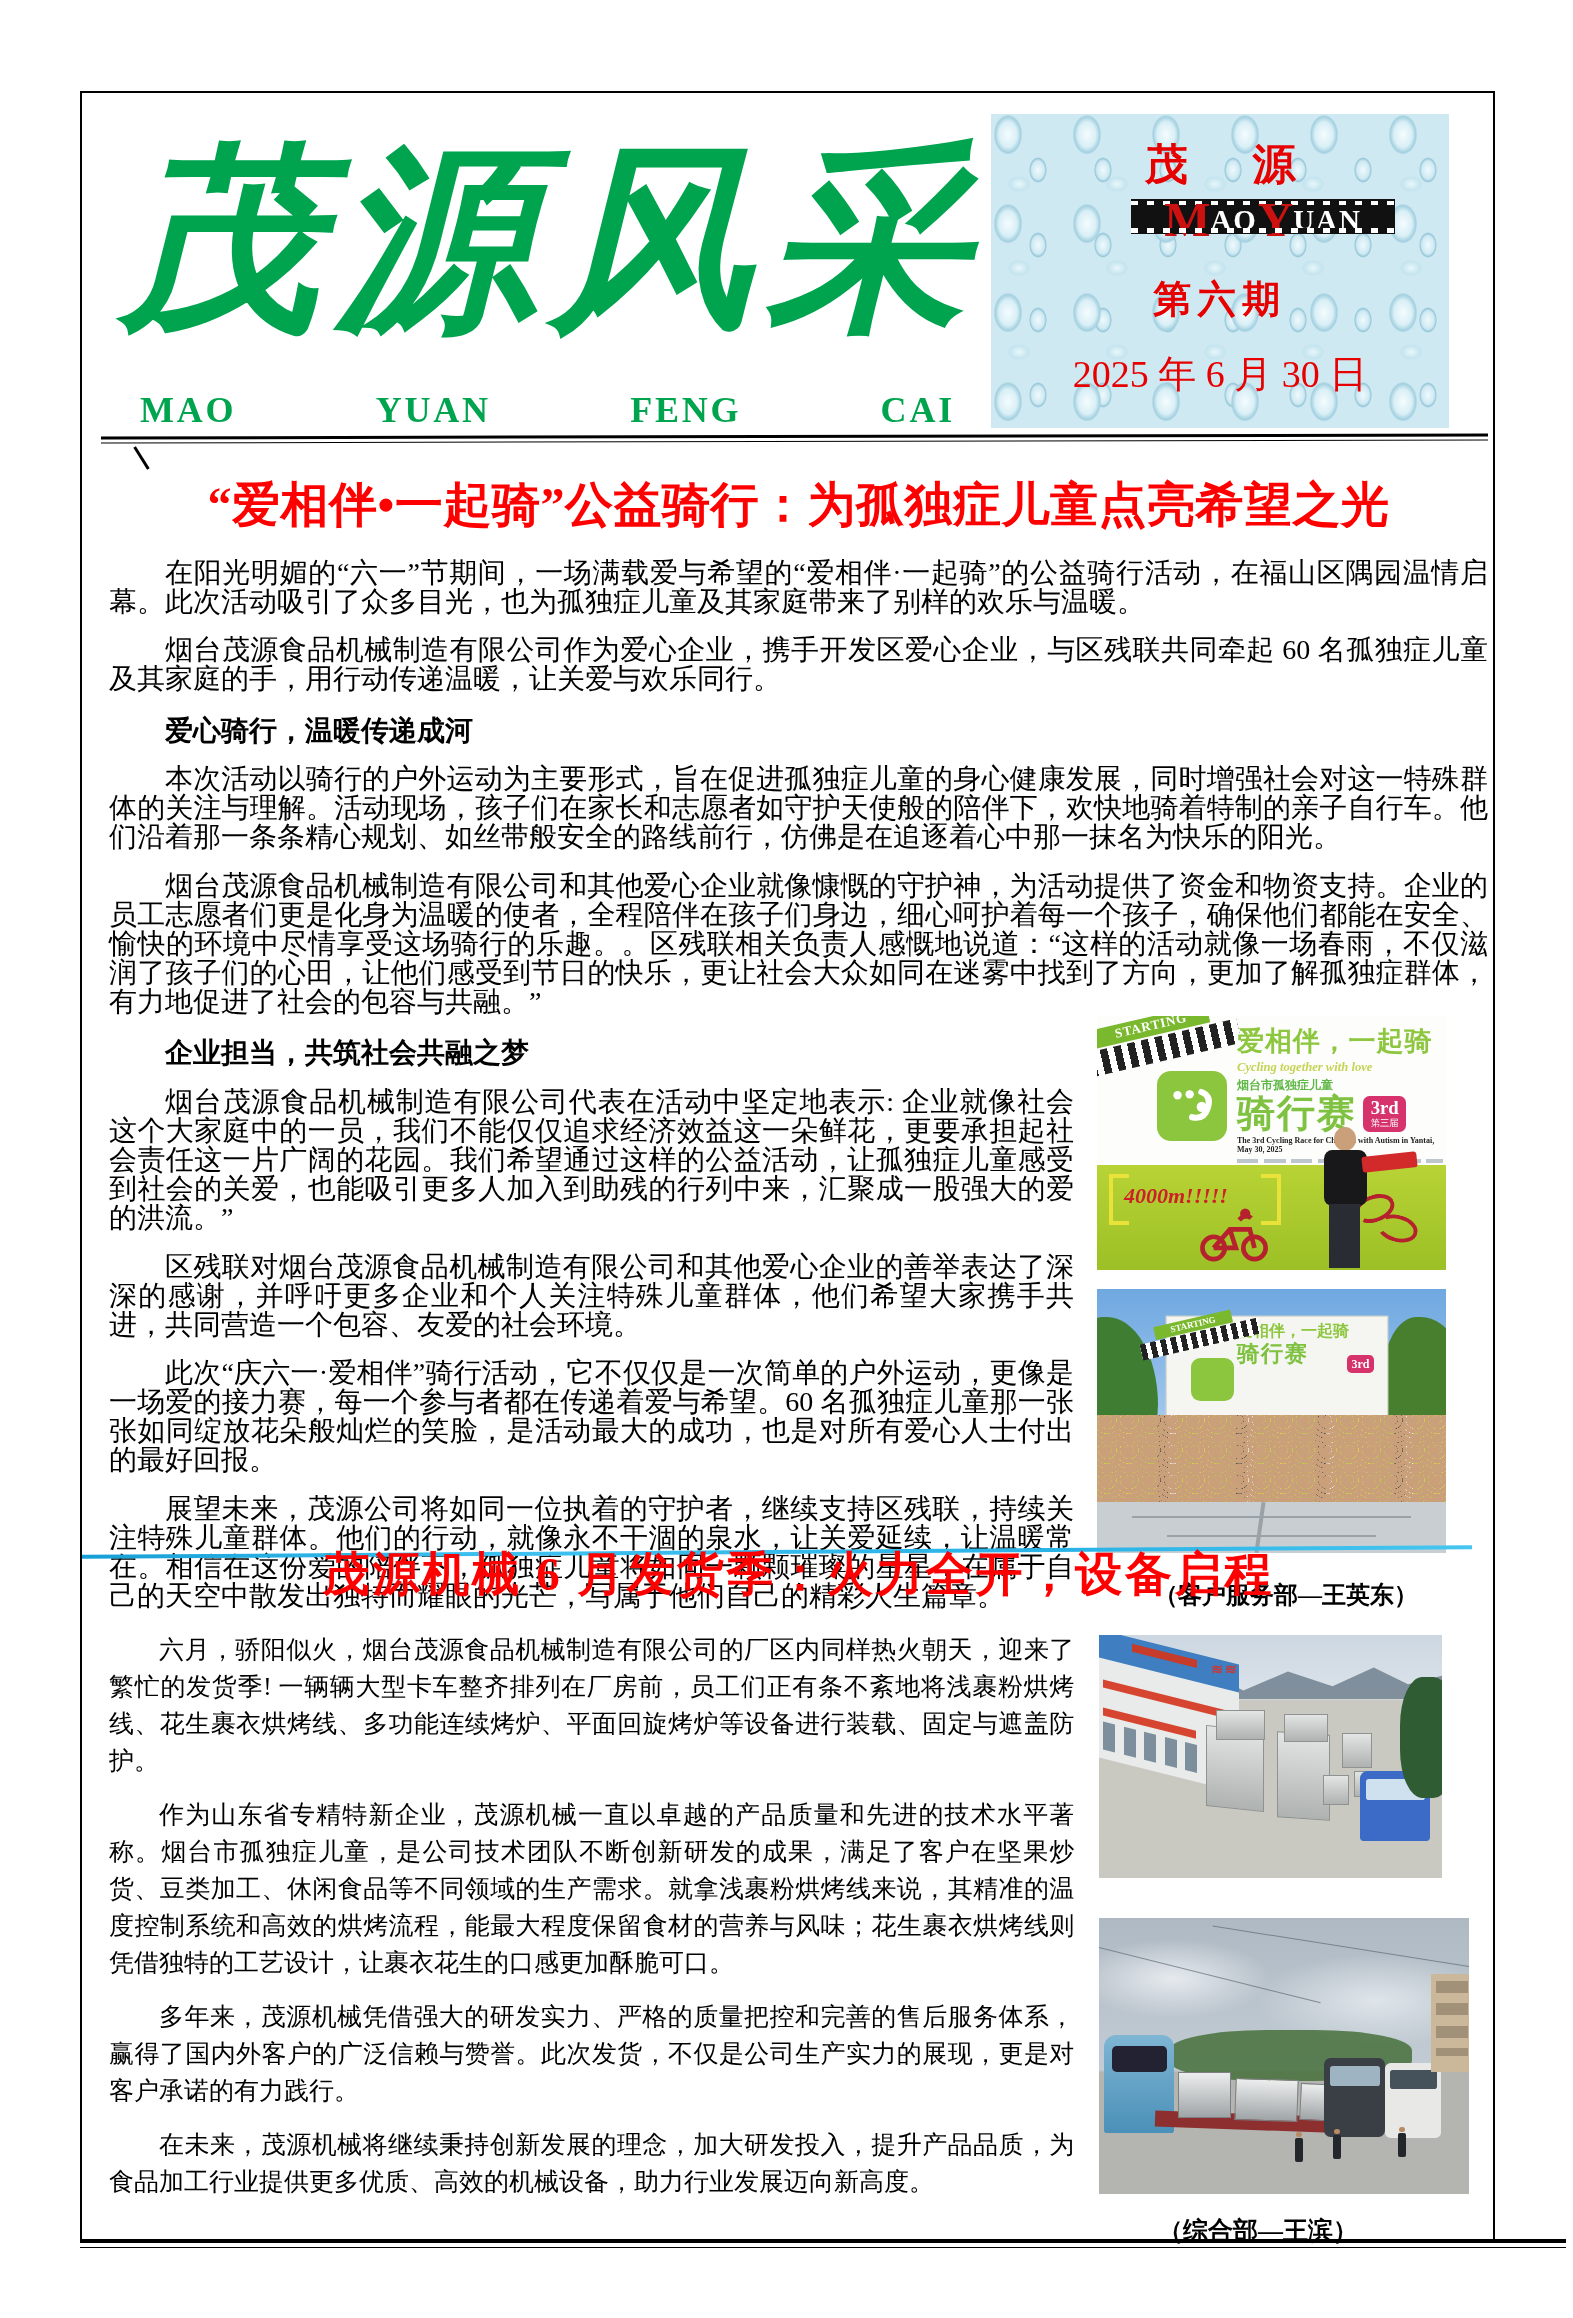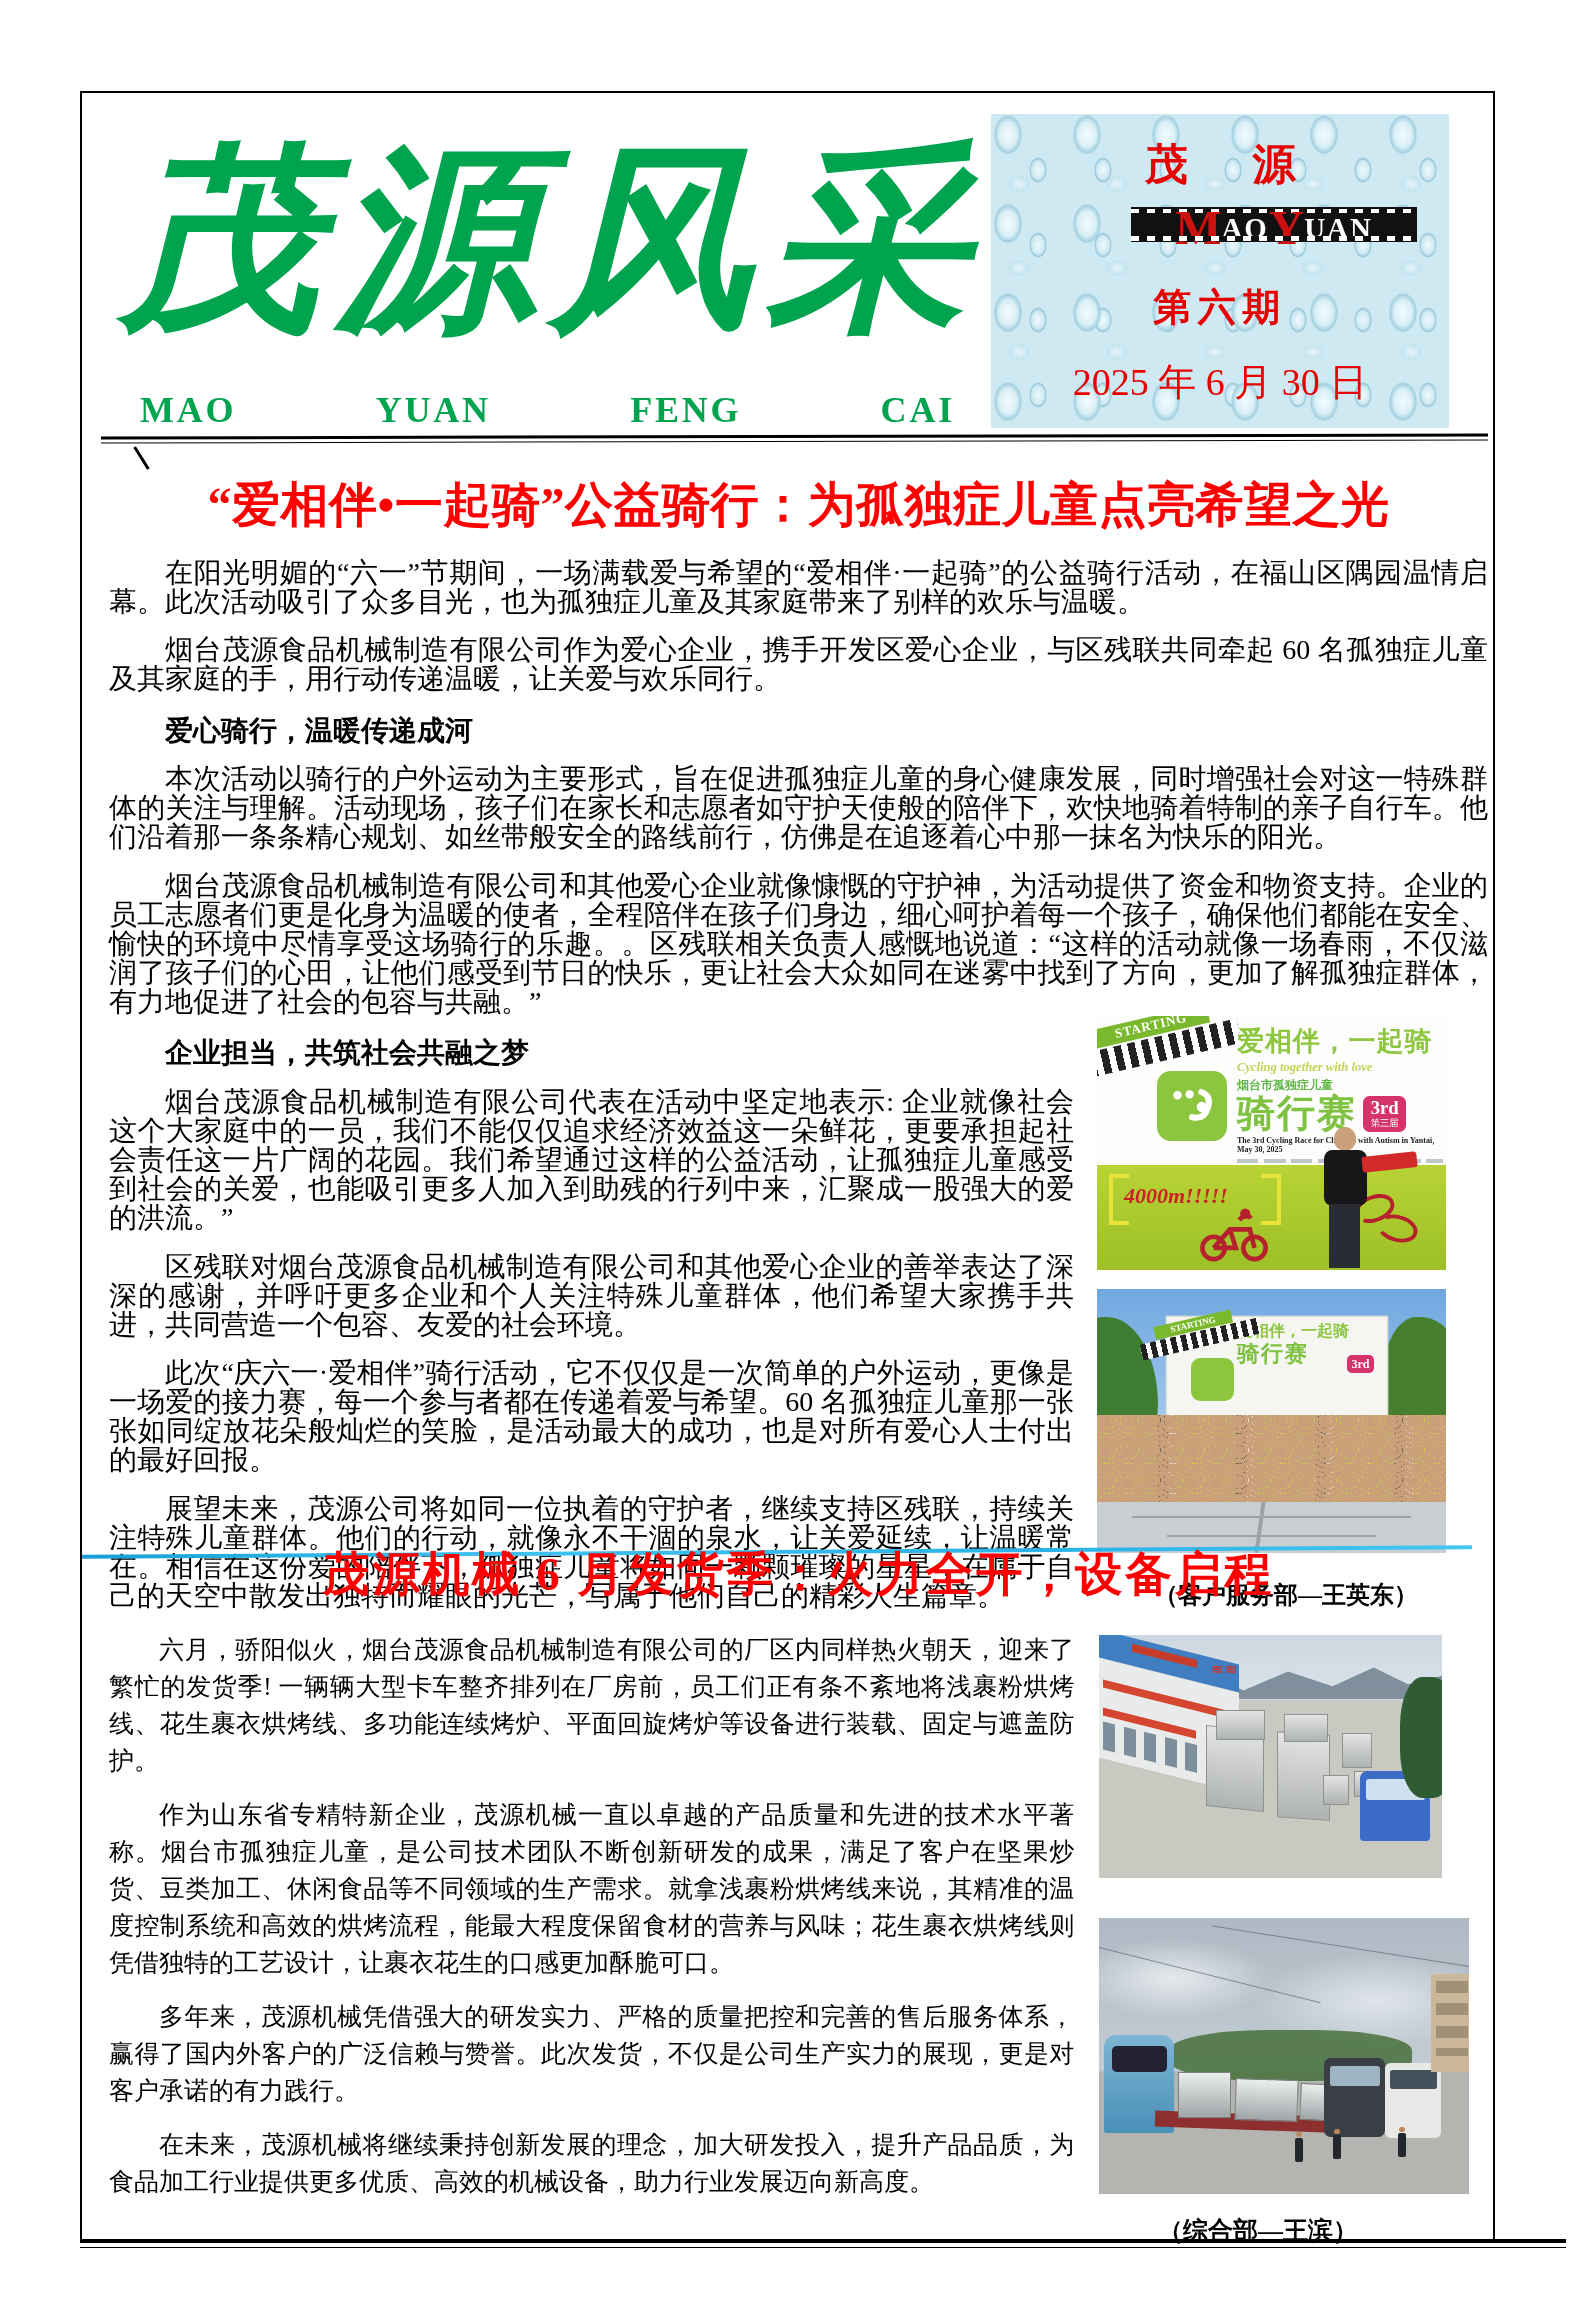--- a/index.html
+++ b/index.html
@@ -18,21 +18,21 @@
   .m-en{position:absolute;left:140px;top:389px;width:815px;display:flex;justify-content:space-between;
         font-size:36px;font-weight:700;color:#00a44f;letter-spacing:2.8px;}
   .bluebox{position:absolute;left:991px;top:114px;width:458px;height:314px;text-align:center;
         background-color:#cfe9f2;
         background-image:
           radial-gradient(ellipse 21.5px 30px at 17px 20.6px,#f4fcfe 0%,#d9eff6 42%,#a3d0e0 60%,rgba(163,208,224,0) 67%),
           radial-gradient(ellipse 13px 18.7px at 47px 56px,#eefafd 0%,#cfe9f2 48%,#97c8da 62%,rgba(151,200,218,0) 69%),
           radial-gradient(ellipse 17px 12px at 28px 70px,#e8f7fb 0%,#c4e4ee 55%,rgba(196,228,238,0) 70%);
         background-size:79px 89px,65px 75px,98px 84px;}
   .bb-brand{margin-top:22.4px;font-size:43px;font-weight:700;color:#e60000;letter-spacing:27px;text-indent:27px;}
-  .bb-film{position:relative;width:286px;height:35px;margin:13px auto 0;background:#111;
+  .bb-film{position:relative;width:264px;height:35px;margin:5px auto 0;background:#111;
            margin-left:140px;}
   .bb-film:before,.bb-film:after{content:"";position:absolute;left:0;right:0;height:4.7px;
            background:repeating-linear-gradient(90deg,#fff 0 7.5px,#111 7.5px 16px);}
   .bb-film:before{top:1.4px}.bb-film:after{bottom:1.4px}
   .bb-word{position:absolute;left:0;right:0;top:-8.4px;font-weight:700;
            font-family:"Liberation Serif",serif;}
   .bb-word .rd{color:#cc1111;font-size:49px;}
   .bb-word .wh{color:#fff;font-size:29px;letter-spacing:1.9px;vertical-align:6.5px;}
   .bb-issue{margin-top:40px;font-size:38px;font-weight:700;color:#e60000;letter-spacing:6.5px;}
   .bb-date{margin-top:24px;font-size:38px;color:#e60000;}

